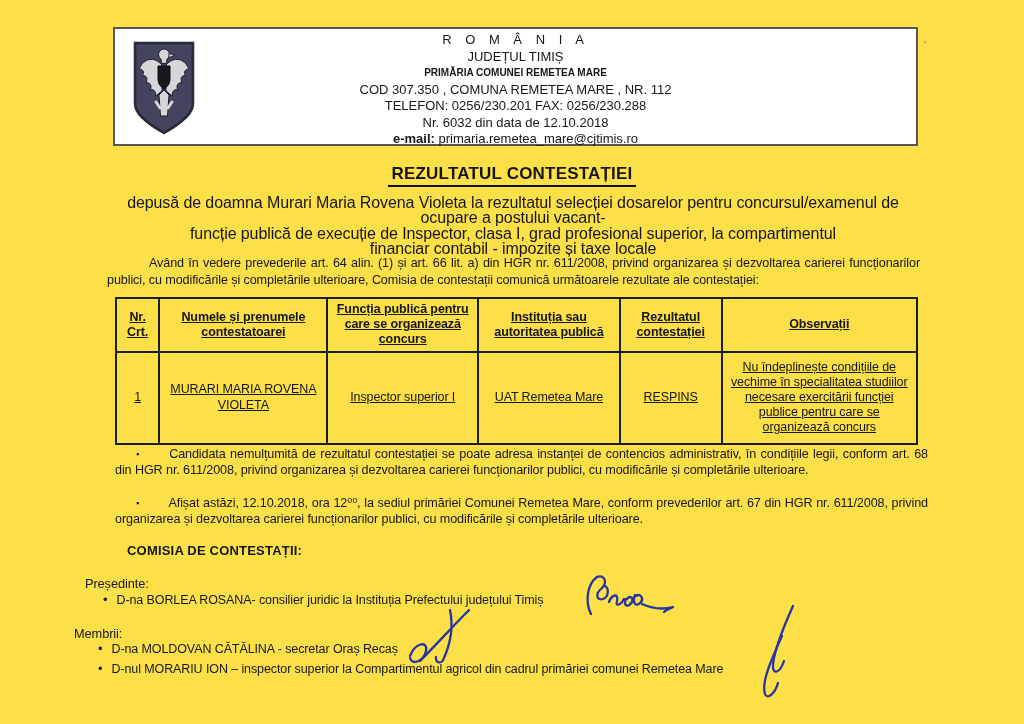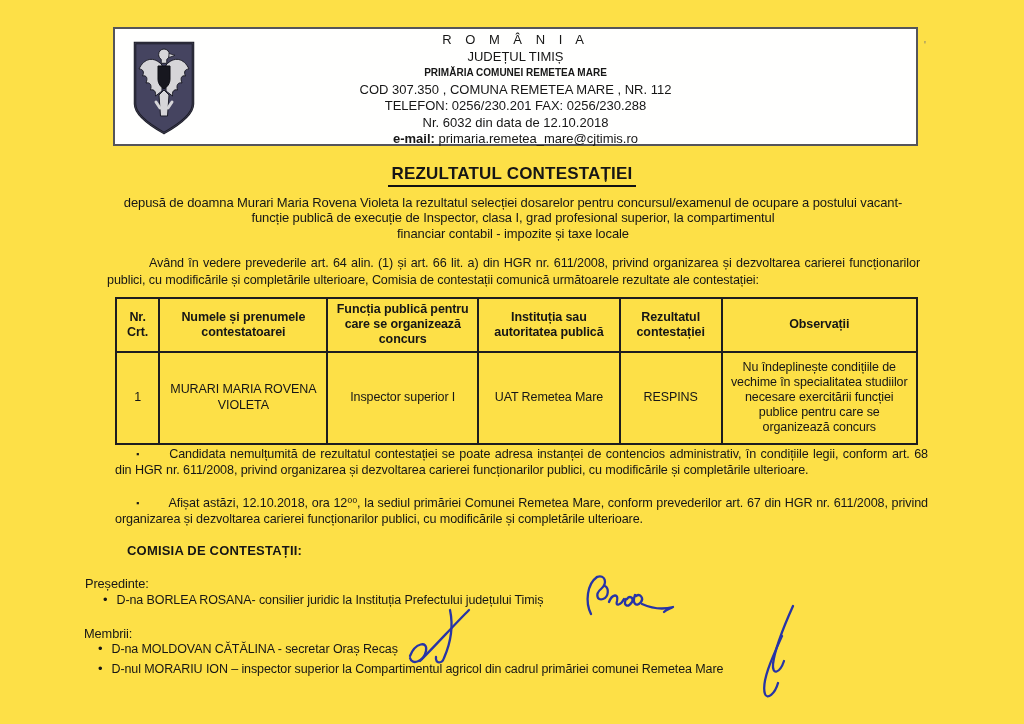--- a/index.html
+++ b/index.html
@@ -27,32 +27,33 @@
   .hl{letter-spacing:0;}
   
   #title-wrap{position:absolute;top:164px;left:0;width:1024px;text-align:center;}
   #doc-title{
     display:inline-block;font-weight:bold;font-size:17px;letter-spacing:0.2px;
     border-bottom:2.5px solid #121212;padding:0 3px 1px 3px;
   }
   
   #subtitle{
     position:absolute;top:195px;left:107px;width:812px;
-    text-align:center;font-size:13px;line-height:15.4px;
+    text-align:center;font-size:16px;line-height:15.4px;
   }
   
   #legal-intro{
     position:absolute;top:255px;left:107px;width:813px;
     font-size:12.6px;line-height:16.5px;text-align:justify;text-indent:42px;
   }
   
   #results-table{
     position:absolute;top:297px;left:115px;width:803px;
     border-collapse:collapse;table-layout:fixed;
     font-size:12.5px;
+    text-decoration:underline;
   }
   #results-table th,#results-table td{
     border:2px solid #1d1d20;text-align:center;vertical-align:middle;
     padding:3px 6px;line-height:15.2px;
   }
   #results-table th{font-weight:bold;}
   #results-table .row-cells td{height:84px;}
   col.c-nr{width:5.4%;}  col.c-name{width:21%;}
   col.c-func{width:18.8%;} col.c-inst{width:17.7%;}
   col.c-res{width:12.7%;}  col.c-obs{width:24.4%;}
@@ -64,21 +65,21 @@
   #note-1{top:438px;}
   #note-2{top:487px;}
   .sq-bullet{font-size:9px;vertical-align:1px;margin-left:21px;margin-right:29px;}
   
   #commission-heading{
     position:absolute;left:127px;top:543px;
     font-weight:bold;font-size:13px;letter-spacing:0.2px;
   }
   .role-label{position:absolute;font-weight:normal;font-size:12.8px;}
   #president-label{left:85px;top:576px;}
-  #members-label{left:84px;top:626px;}
+  #members-label{left:74px;top:626px;}
   .member-item{
     position:absolute;display:flex;align-items:flex-start;
     font-size:12.5px;line-height:15px;white-space:nowrap;
   }
   #president-item{left:103px;top:593px;}
   #member-item-1{left:98px;top:642px;}
   #member-item-2{left:98px;top:662px;}
   .dot-bullet{font-size:13px;margin-right:9px;line-height:14px;}
   
   .signature{position:absolute;pointer-events:none;}

